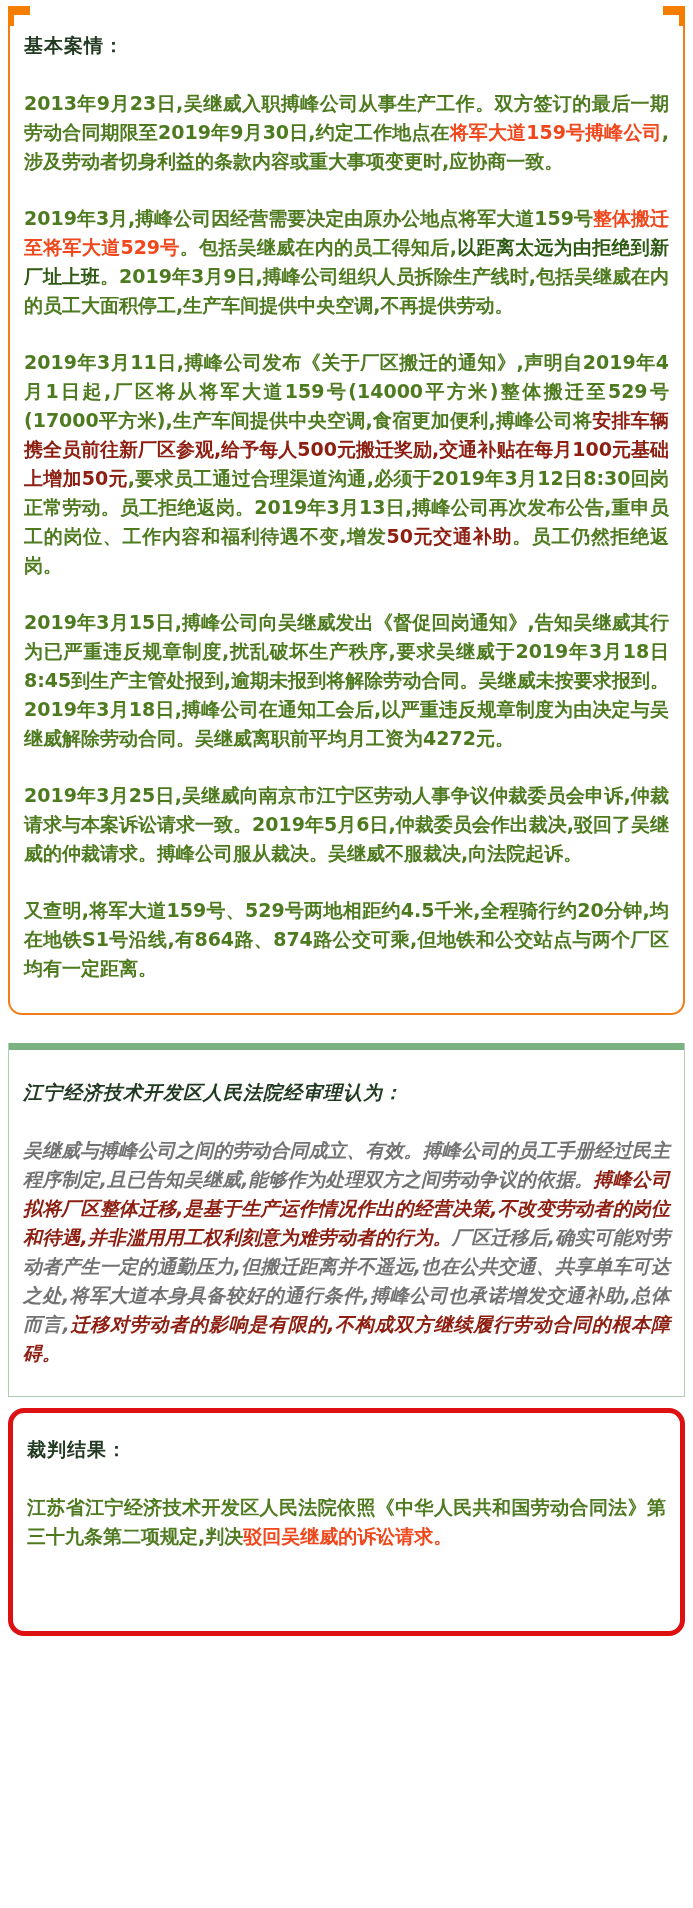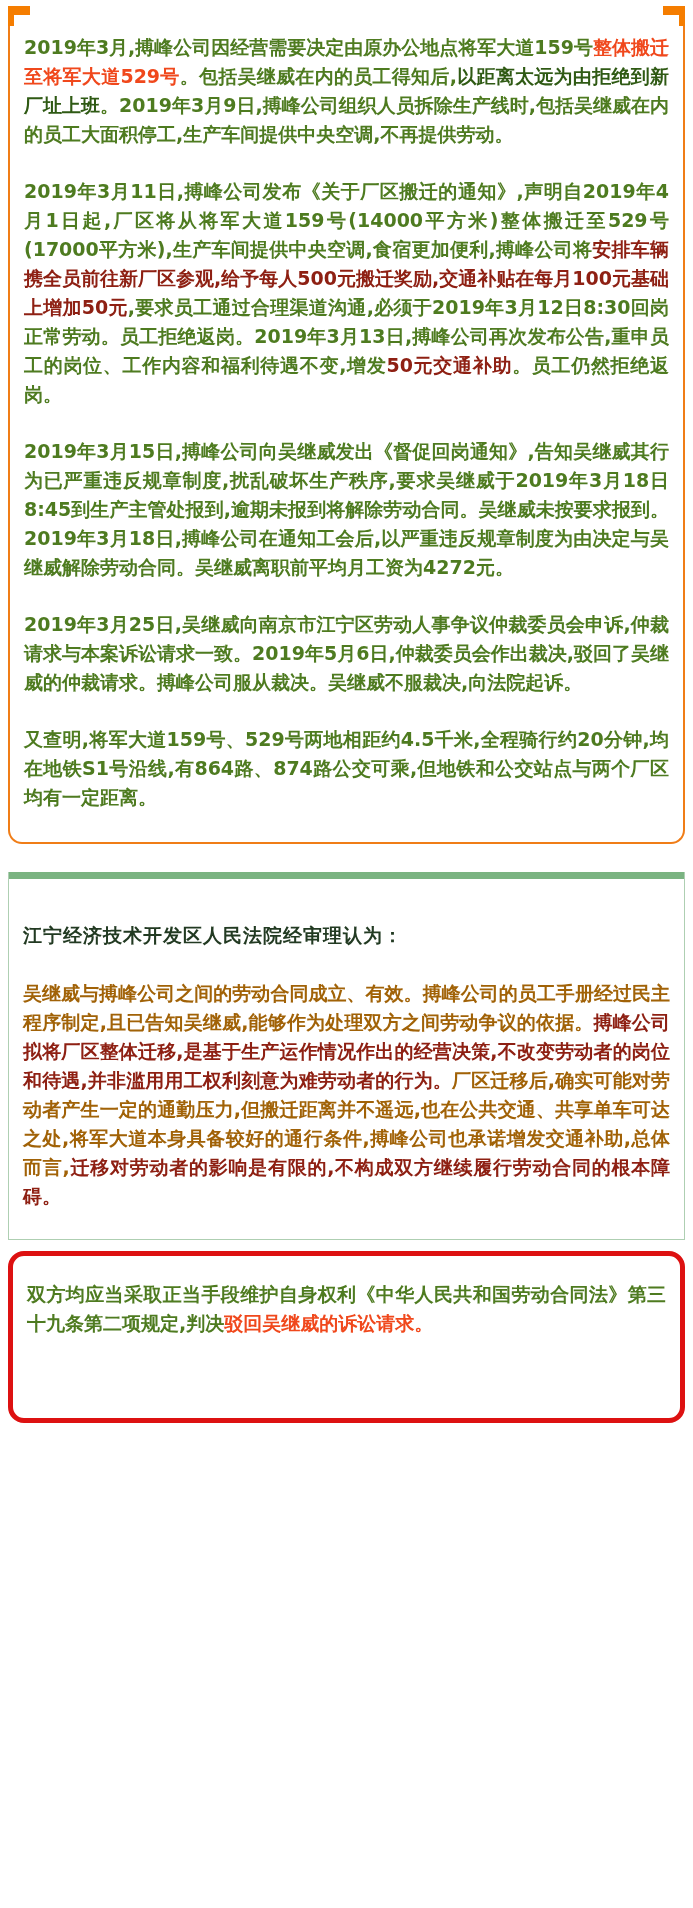--- a/index.html
+++ b/index.html
@@ -26,21 +26,21 @@
   .corner-bracket.left{left:-2px;border-top:9px solid #f57d00;border-left:6px solid #f57d00;}
   .corner-bracket.right{right:-2px;border-top:9px solid #f57d00;border-right:6px solid #f57d00;}
 
   
   .box-opinion{
     margin:28px 8px 0;
     border:1px solid #aecfb2;
     border-top:none;
   }
   .accent-bar{height:7px;background:#7ab381;}
-  .box-opinion-inner{padding:44px 14px 28px;}
+  .box-opinion-inner{padding:30px 14px 28px;font-style:italic;}
 
   
   .box-judgment{
     margin:11px 8px 13px;
     border:5px solid #dd1111;
     border-radius:16px;
     padding:24px 14px 80px;
   }
 
   .section-title{
@@ -50,44 +50,47 @@
   .section-body p{
     font-size:19px;font-weight:bold;line-height:29px;
     margin:0 0 28px;text-align:justify;
   }
   .section-body p:last-child{margin-bottom:0;}
 
   .run-green{color:#4e7b20;}
   .run-darkgreen{color:#2f5a14;}
   .run-orange{color:#f0481c;}
   .run-maroon{color:#8e2013;}
-  .run-gold{color:#a16207;}
+  .run-gold{color:#737373;}
 </style>
 </head>
 <body>
 
 <div class="box box-facts">
   <div class="corner-bracket left"></div>
   <div class="corner-bracket right"></div>
+  <h2 class="section-title">基本案情：</h2>
   <div class="section-body">
+      <p><span class="run-green">2013年9月23日,吴继威入职搏峰公司从事生产工作。双方签订的最后一期劳动合同期限至2019年9月30日,约定工作地点在</span><span class="run-orange">将军大道159号搏峰公司</span><span class="run-green">,涉及劳动者切身利益的条款内容或重大事项变更时,应协商一致。</span></p>
       <p><span class="run-green">2019年3月,搏峰公司因经营需要决定由原办公地点将军大道159号</span><span class="run-orange">整体搬迁至将军大道529号</span><span class="run-green">。包括吴继威在内的员工得知后,</span><span class="run-darkgreen">以距离太远为由拒绝到新厂址上班</span><span class="run-green">。2019年3月9日,搏峰公司组织人员拆除生产线时,包括吴继威在内的员工大面积停工,生产车间提供中央空调,不再提供劳动。</span></p>
       <p><span class="run-green">2019年3月11日,搏峰公司发布《关于厂区搬迁的通知》,声明自2019年4月1日起,厂区将从将军大道159号(14000平方米)整体搬迁至529号(17000平方米),生产车间提供中央空调,食宿更加便利,搏峰公司将</span><span class="run-maroon">安排车辆携全员前往新厂区参观,给予每人500元搬迁奖励,交通补贴在每月100元基础上增加50元</span><span class="run-green">,要求员工通过合理渠道沟通,必须于2019年3月12日8:30回岗正常劳动。员工拒绝返岗。2019年3月13日,搏峰公司再次发布公告,重申员工的岗位、工作内容和福利待遇不变,增发</span><span class="run-maroon">50元交通补助</span><span class="run-green">。员工仍然拒绝返岗。</span></p>
       <p><span class="run-green">2019年3月15日,搏峰公司向吴继威发出《督促回岗通知》,告知吴继威其行为已严重违反规章制度,扰乱破坏生产秩序,要求吴继威于2019年3月18日8:45到生产主管处报到,逾期未报到将解除劳动合同。吴继威未按要求报到。2019年3月18日,搏峰公司在通知工会后,以严重违反规章制度为由决定与吴继威解除劳动合同。吴继威离职前平均月工资为4272元。</span></p>
       <p><span class="run-green">2019年3月25日,吴继威向南京市江宁区劳动人事争议仲裁委员会申诉,仲裁请求与本案诉讼请求一致。2019年5月6日,仲裁委员会作出裁决,驳回了吴继威的仲裁请求。搏峰公司服从裁决。吴继威不服裁决,向法院起诉。</span></p>
       <p><span class="run-green">又查明,将军大道159号、529号两地相距约4.5千米,全程骑行约20分钟,均在地铁S1号沿线,有864路、874路公交可乘,但地铁和公交站点与两个厂区均有一定距离。</span></p>
     </div>
 </div>
 
 <div class="box box-opinion">
   <div class="accent-bar"></div>
   <div class="box-opinion-inner">
     <h2 class="section-title">江宁经济技术开发区人民法院经审理认为：</h2>
     <div class="section-body">
         <p><span class="run-gold">吴继威与搏峰公司之间的劳动合同成立、有效。搏峰公司的员工手册经过民主程序制定,且已告知吴继威,能够作为处理双方之间劳动争议的依据。</span><span class="run-maroon">搏峰公司拟将厂区整体迁移,是基于生产运作情况作出的经营决策,不改变劳动者的岗位和待遇,并非滥用用工权利刻意为难劳动者的行为。</span><span class="run-gold">厂区迁移后,确实可能对劳动者产生一定的通勤压力,但搬迁距离并不遥远,也在公共交通、共享单车可达之处,将军大道本身具备较好的通行条件,搏峰公司也承诺增发交通补助,总体而言,</span><span class="run-maroon">迁移对劳动者的影响是有限的,不构成双方继续履行劳动合同的根本障碍。</span></p>
       </div>
   </div>
 </div>
 
 <div class="box box-judgment">
+  <h2 class="section-title">裁判结果：</h2>
   <div class="section-body">
-      <p><span class="run-green">双方均应当采取正当手段维护自身权利《中华人民共和国劳动合同法》第三十九条第二项规定,判决</span><span class="run-orange">驳回吴继威的诉讼请求。</span></p>
+      <p><span class="run-green">江苏省江宁经济技术开发区人民法院依照《中华人民共和国劳动合同法》第三十九条第二项规定,判决</span><span class="run-orange">驳回吴继威的诉讼请求。</span></p>
     </div>
 </div>
 
 </body></html>

